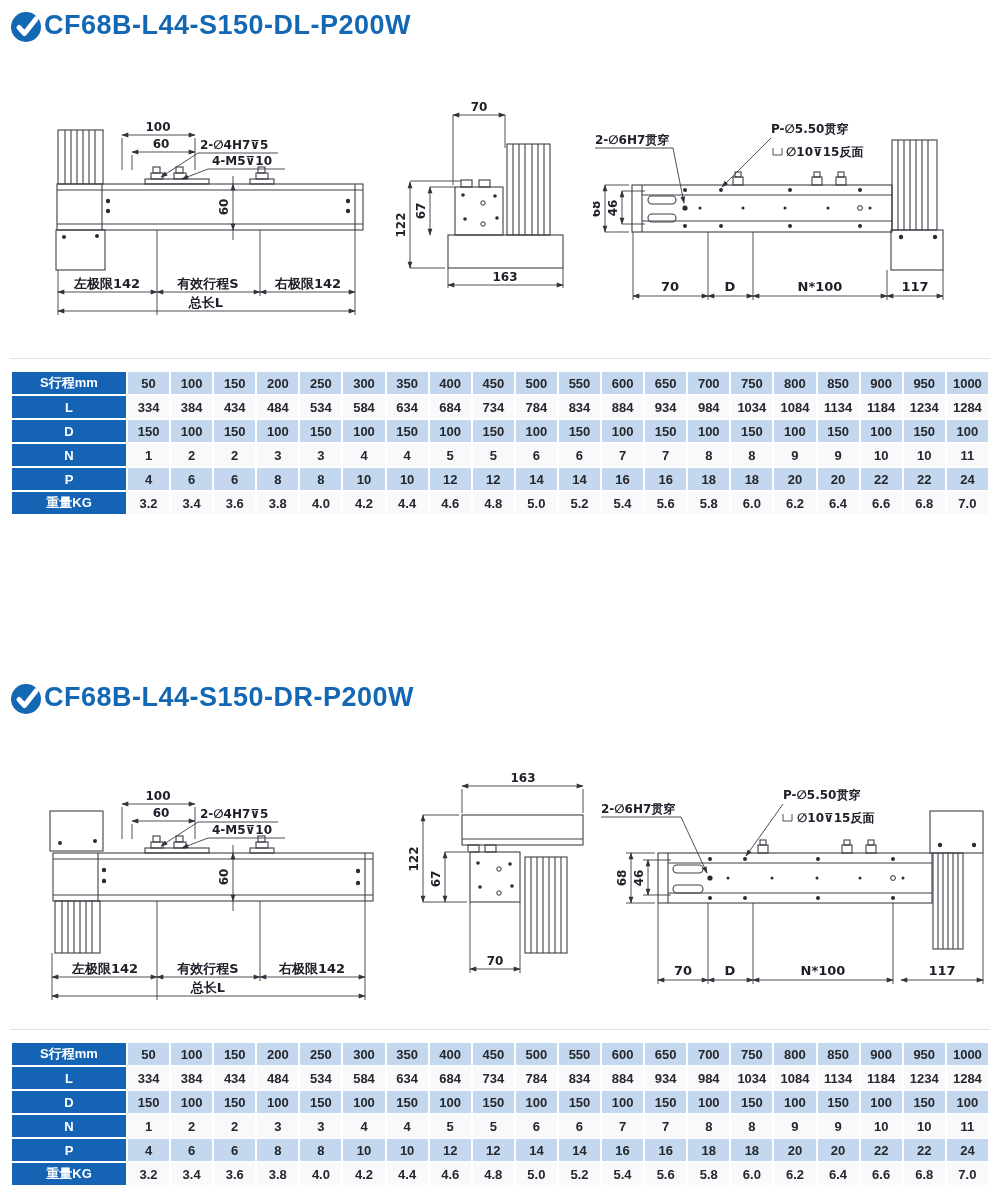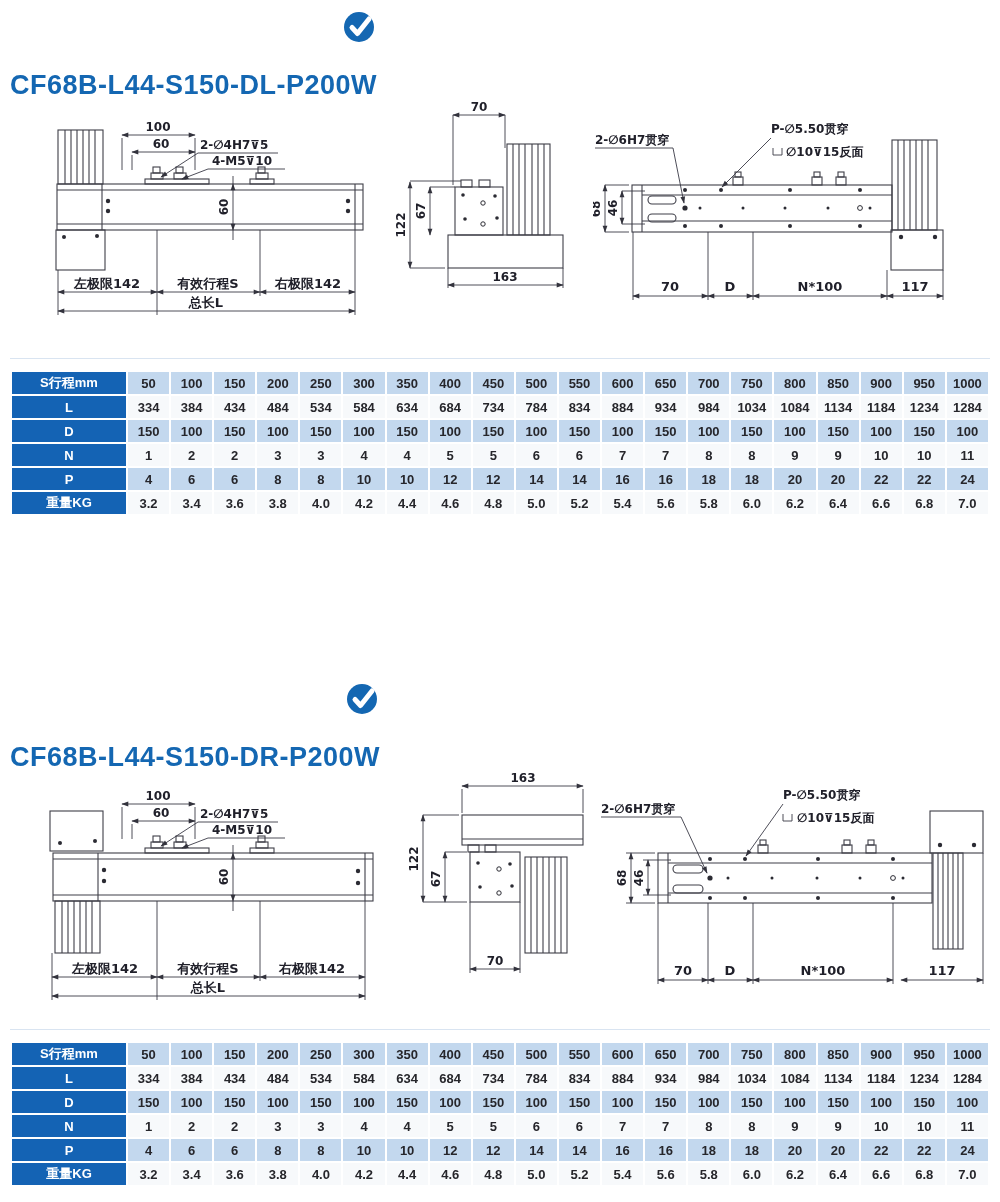--- a/index.html
+++ b/index.html
@@ -1,19 +1,19 @@
 <!DOCTYPE html>
 <html><head>
 <meta charset="utf-8">
 <style>
   html,body{margin:0;padding:0;background:#ffffff;}
   body{width:1000px;height:1202px;position:relative;overflow:hidden;
        font-family:"Liberation Sans","DejaVu Sans",sans-serif;}
   .section{position:absolute;left:0;width:1000px;}
-  .sec-head{position:absolute;left:10px;top:10px;display:flex;align-items:flex-end;gap:26px;flex-direction:column;}
+  .sec-head{position:absolute;left:10px;top:10px;display:flex;align-items:flex-start;gap:0;}
   .badge{width:34px;height:34px;flex:0 0 auto;}
   .sec-title{font-size:27px;font-weight:bold;color:#1467b2;letter-spacing:.5px;}
   .drawing{position:absolute;}
   
   .ln{stroke:#3e3e48;stroke-width:1.1;fill:none;}
   .dm{stroke:#3a3a46;stroke-width:.9;fill:none;}
   .dot{fill:#2b2b33;stroke:none;}
   .hole{stroke:#2b2b33;stroke-width:1;fill:none;}
   .dt{font:bold 12px "DejaVu Sans","Liberation Sans",sans-serif;fill:#20202a;stroke:none;}
   .dtc{font:bold 13px "DejaVu Sans","Liberation Sans",sans-serif;fill:#20202a;stroke:none;}

